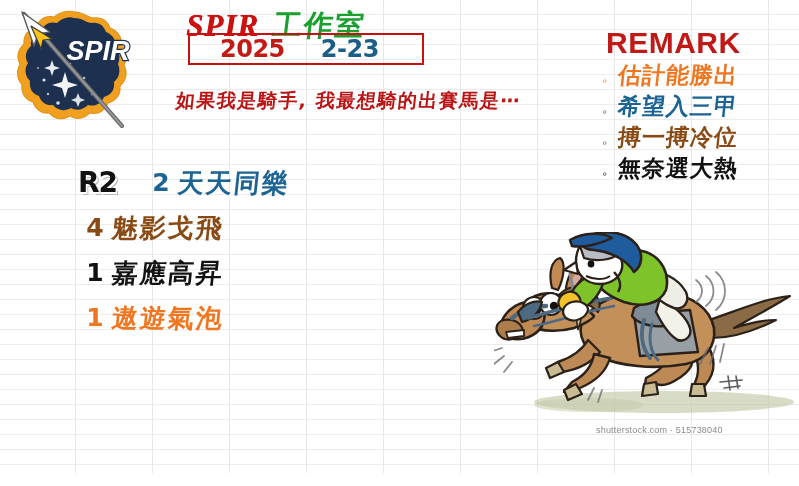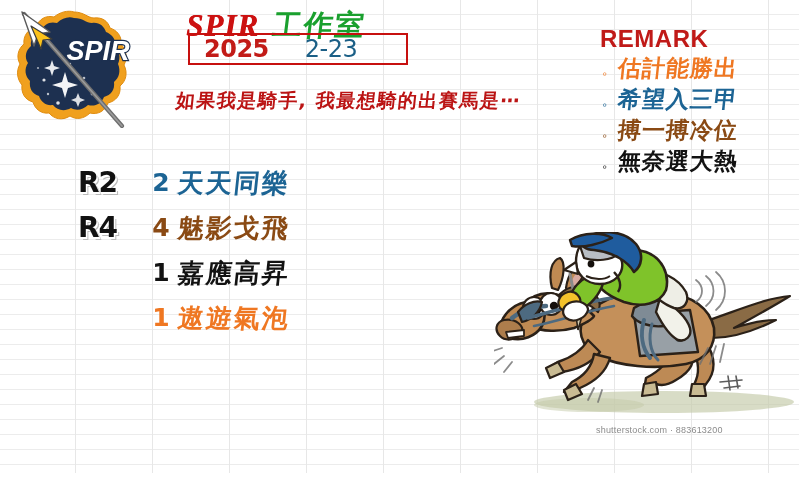--- a/index.html
+++ b/index.html
@@ -65,33 +65,34 @@
   #date-box {
     position: absolute;
     left: 188px;
     top: 33px;
     width: 216px;
     height: 28px;
     border: 2px solid #c7100f;
     background: transparent;
     display: flex;
     align-items: center;
+    padding-left: 16px;
   }
   .date-year {
     font-family: "DejaVu Sans", sans-serif;
     font-weight: bold;
     font-size: 24px;
     color: #c21b17;
     margin-left: 14px;
     letter-spacing: -0.5px;
     line-height: 1;
   }
   .date-day {
     font-family: "DejaVu Sans", sans-serif;
-    font-weight: normal;
+    font-weight: bold;
     font-size: 24px;
     color: #1b5f86;
     margin-left: 36px;
     letter-spacing: -0.5px;
     line-height: 1;
   }
 
   #subtitle {
     position: absolute;
     left: 176px;
@@ -108,23 +109,24 @@
   
   #remark-panel {
     position: absolute;
     left: 600px;
     top: 26px;
     width: 199px;
   }
   #remark-title {
     font-family: "Liberation Sans", sans-serif;
     font-weight: bold;
-    font-size: 24px;
+    font-size: 30px;
     color: #c01a18;
     letter-spacing: 0.5px;
+    margin-left: 6px;
     line-height: 1.1;
   }
   .remark-item {
     display: flex;
     align-items: center;
     height: 30px;
     margin-top: 1px;
   }
   .remark-bullet {
     font-size: 15px;
@@ -146,21 +148,20 @@
   
   #race-list {
     position: absolute;
     left: 78px;
     top: 160px;
   }
   .race-row {
     display: flex;
     align-items: center;
     height: 45px;
-    justify-content: flex-end;
   }
   .race-code {
     font-family: "DejaVu Sans", sans-serif;
     font-weight: bold;
     font-size: 28px;
     color: #111111;
     width: 66px;
     letter-spacing: -1px;
     line-height: 1;
     text-shadow: 1.5px 1.5px 0 #ffffff, 2.5px 2.5px 0 #b9b9b9;
@@ -284,21 +285,20 @@
     </div>
   </div>
 
   <div id="race-list">
     <div class="race-row">
       <span class="race-code">R2</span>
       <span class="race-num" style="color:#1c6494">2</span>
       <span class="race-name" style="color:#1c6494">天天同樂</span>
     </div>
     <div class="race-row">
-      <span class="race-code">R4</span>
       <span class="race-num" style="color:#8a4a14">4</span>
       <span class="race-name" style="color:#8a4a14">魅影戈飛</span>
     </div>
     <div class="race-row">
       <span class="race-num" style="color:#121212">1</span>
       <span class="race-name" style="color:#121212">嘉應高昇</span>
     </div>
     <div class="race-row">
       <span class="race-num" style="color:#ef7722">1</span>
       <span class="race-name" style="color:#ef7722">遨遊氣泡</span>
@@ -409,15 +409,15 @@
       </g>
       <g stroke="#5c5c5c" stroke-width="1.6" fill="none" stroke-linecap="round">
         <path d="M226 150 L248 148"></path>
         <path d="M230 156 L246 154"></path>
         <path d="M234 144 L236 158"></path>
         <path d="M242 144 L244 156"></path>
       </g>
     </svg>
   </div>
 
-  <div id="watermark">shutterstock.com · 883613200</div>
+  <div id="watermark">shutterstock.com · 515738040</div>
 
 </div>
 
 </body></html>

